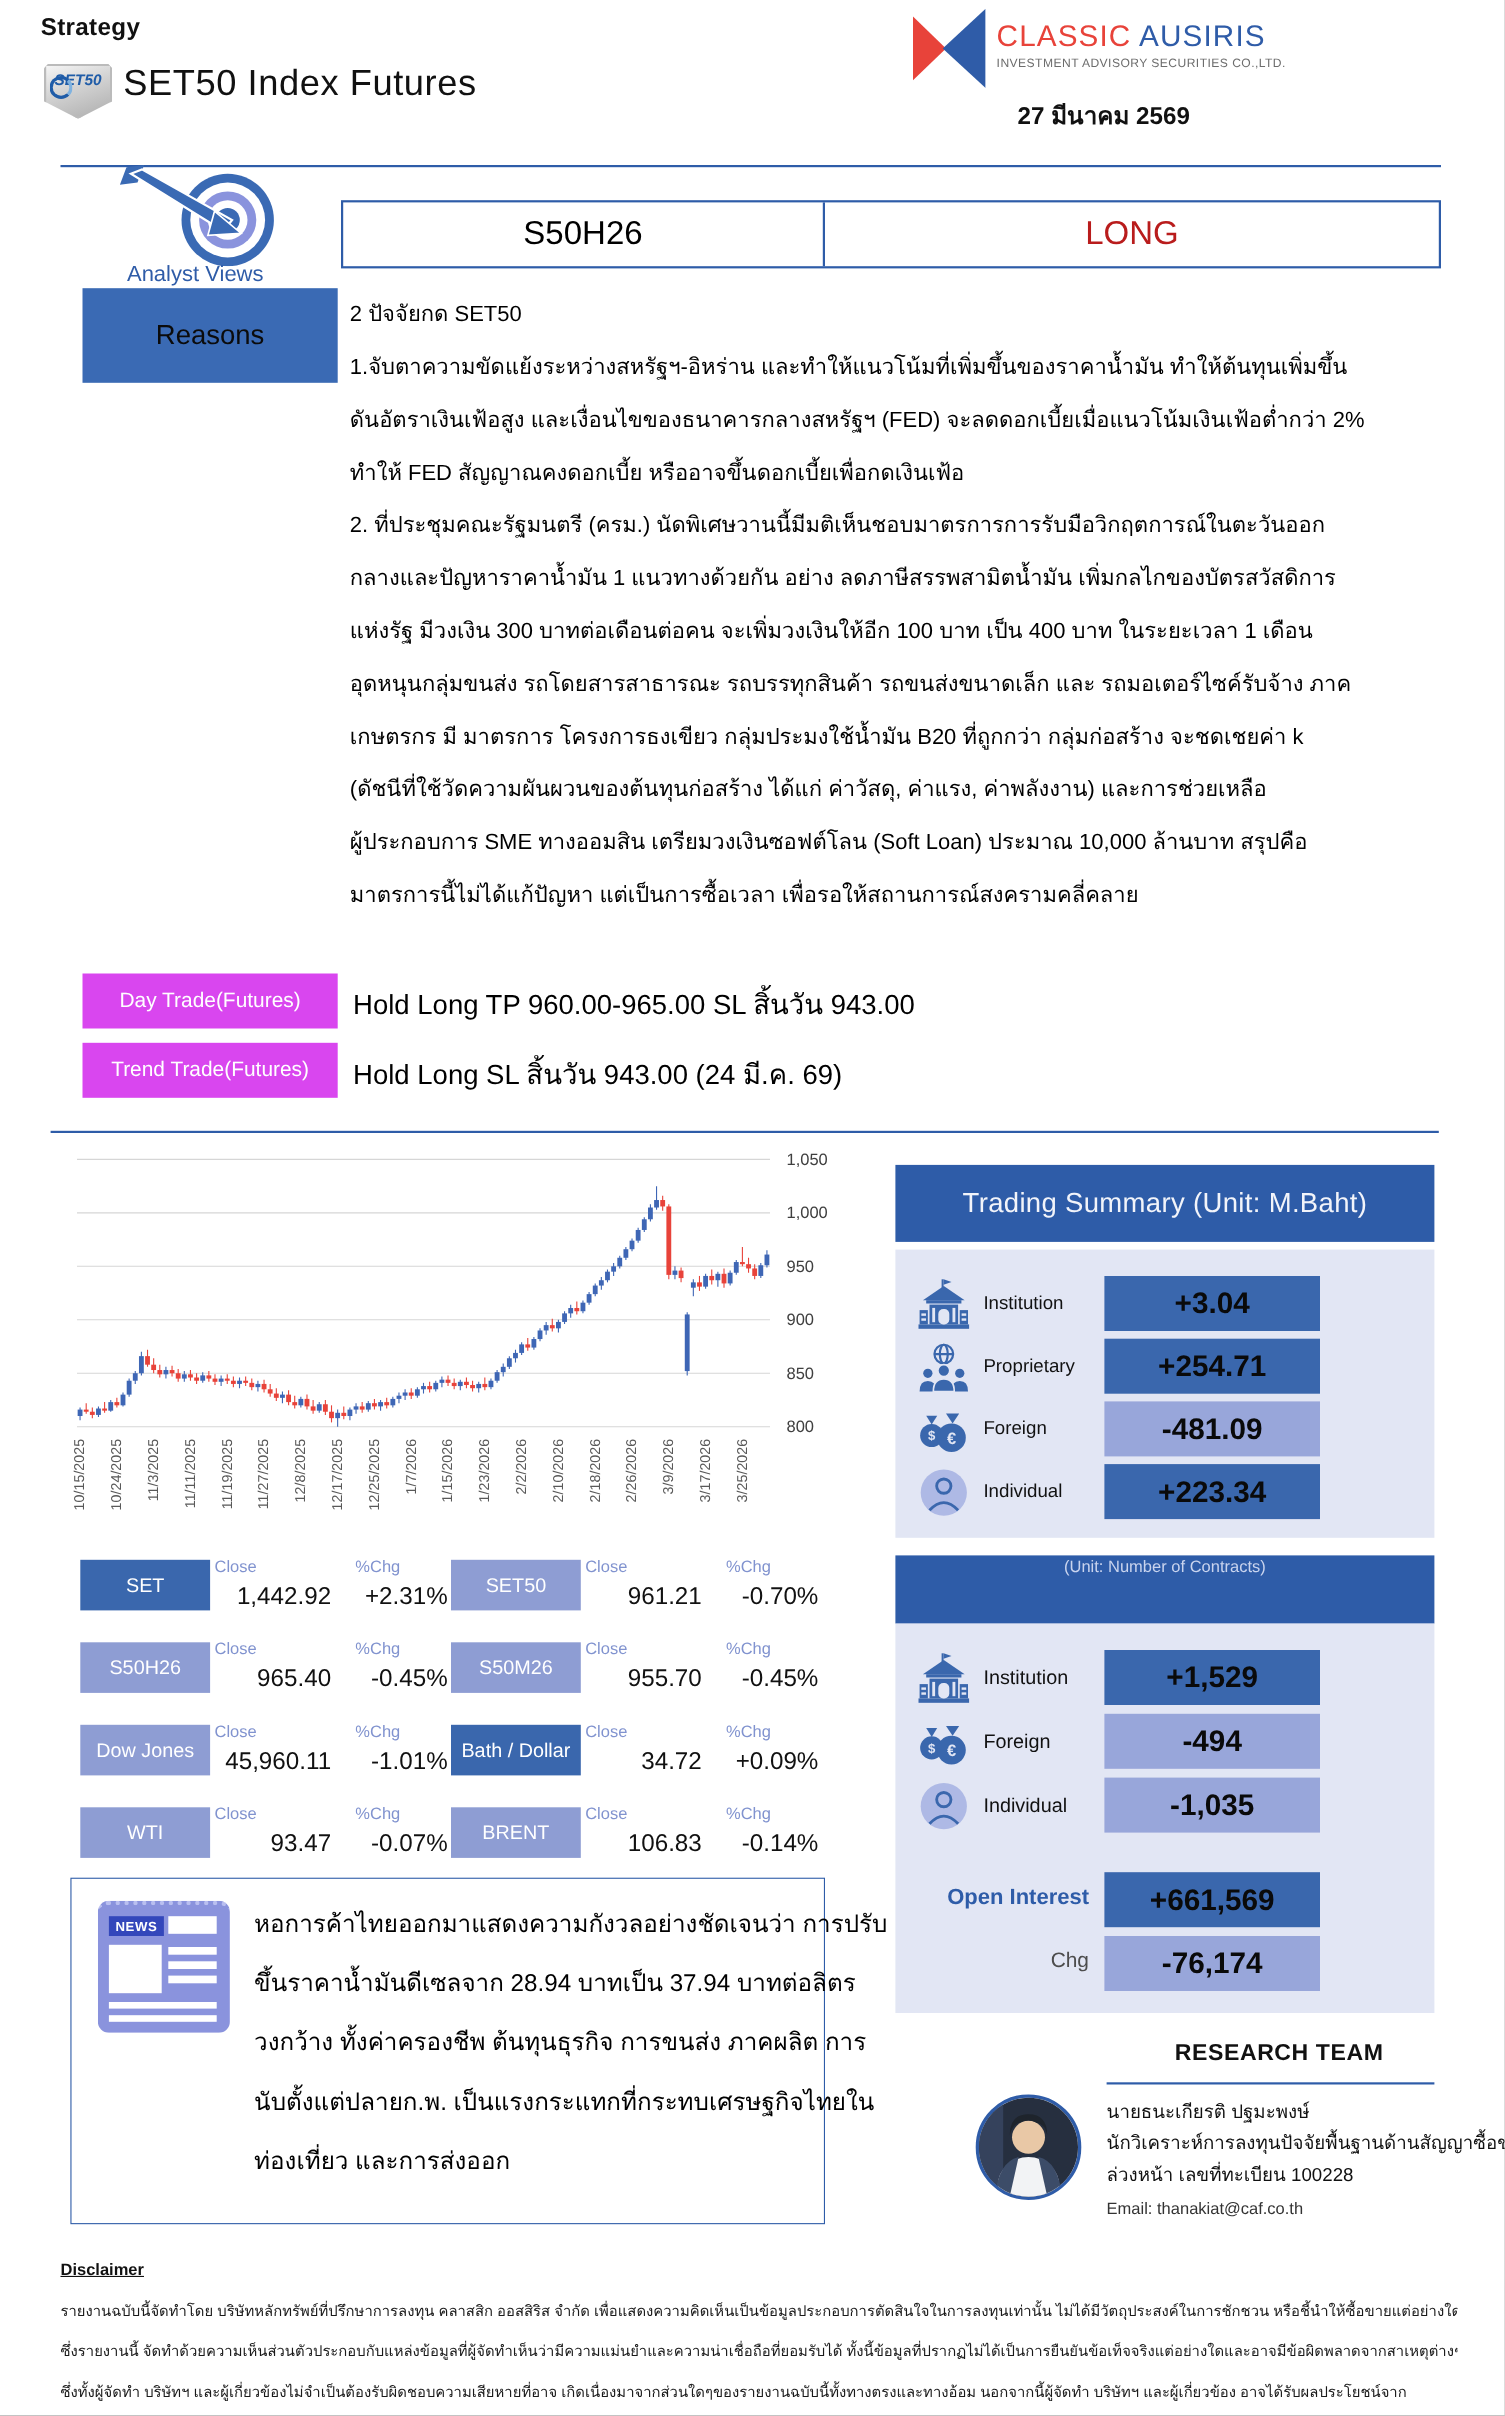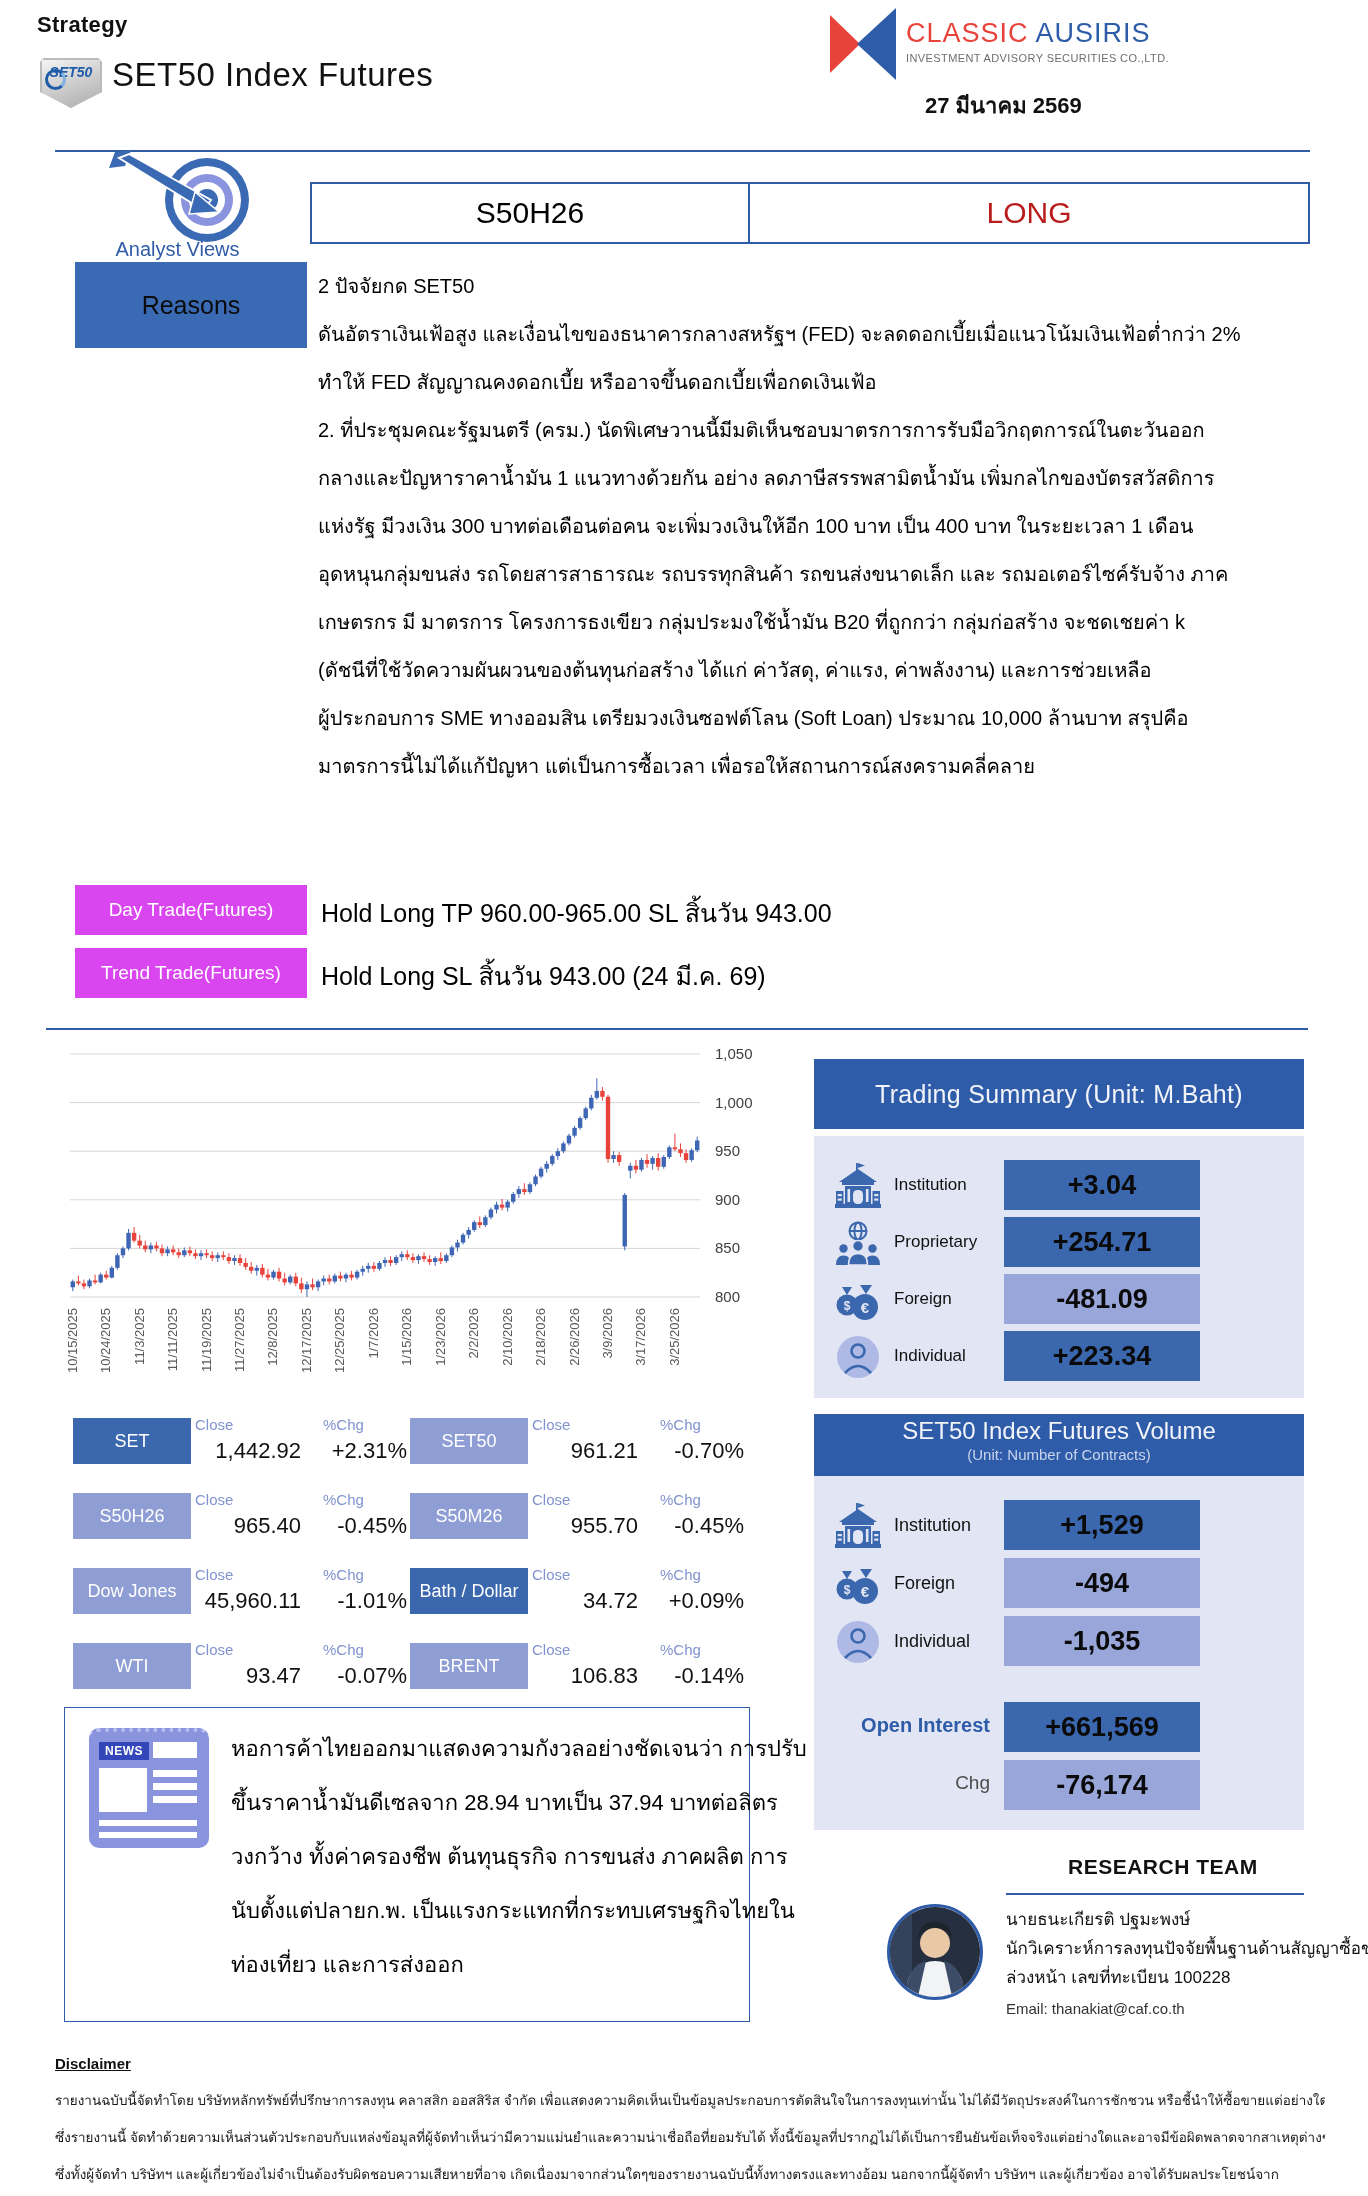--- a/index.html
+++ b/index.html
@@ -146,20 +146,21 @@
   <div class="abs nowrap" id="analyst-caption">Analyst Views</div>
 
   <div class="abs" id="banner">
     <div id="banner-left">S50H26</div>
     <div id="banner-right">LONG</div>
   </div>
 
   <div class="abs" id="reasons-box">Reasons</div>
   <div class="abs" id="reasons-lines">
       <div class="rline">2 ปัจจัยกด SET50</div>
+      <div class="rline">1.จับตาความขัดแย้งระหว่างสหรัฐฯ-อิหร่าน และทำให้แนวโน้มที่เพิ่มขึ้นของราคาน้ำมัน ทำให้ต้นทุนเพิ่มขึ้น</div>
       <div class="rline">ดันอัตราเงินเฟ้อสูง และเงื่อนไขของธนาคารกลางสหรัฐฯ (FED) จะลดดอกเบี้ยเมื่อแนวโน้มเงินเฟ้อต่ำกว่า 2%</div>
       <div class="rline"> ทำให้ FED สัญญาณคงดอกเบี้ย หรืออาจขึ้นดอกเบี้ยเพื่อกดเงินเฟ้อ</div>
       <div class="rline">2. ที่ประชุมคณะรัฐมนตรี (ครม.) นัดพิเศษวานนี้มีมติเห็นชอบมาตรการการรับมือวิกฤตการณ์ในตะวันออก</div>
       <div class="rline">กลางและปัญหาราคาน้ำมัน 1 แนวทางด้วยกัน อย่าง ลดภาษีสรรพสามิตน้ำมัน เพิ่มกลไกของบัตรสวัสดิการ</div>
       <div class="rline">แห่งรัฐ มีวงเงิน 300 บาทต่อเดือนต่อคน จะเพิ่มวงเงินให้อีก 100 บาท เป็น 400 บาท ในระยะเวลา 1 เดือน</div>
       <div class="rline">อุดหนุนกลุ่มขนส่ง รถโดยสารสาธารณะ รถบรรทุกสินค้า รถขนส่งขนาดเล็ก และ รถมอเตอร์ไซค์รับจ้าง ภาค</div>
       <div class="rline">เกษตรกร มี มาตรการ โครงการธงเขียว กลุ่มประมงใช้น้ำมัน B20 ที่ถูกกว่า กลุ่มก่อสร้าง จะชดเชยค่า k</div>
       <div class="rline">(ดัชนีที่ใช้วัดความผันผวนของต้นทุนก่อสร้าง ได้แก่ ค่าวัสดุ, ค่าแรง, ค่าพลังงาน) และการช่วยเหลือ</div>
       <div class="rline">ผู้ประกอบการ SME ทางออมสิน เตรียมวงเงินซอฟต์โลน (Soft Loan) ประมาณ 10,000 ล้านบาท สรุปคือ</div>
       <div class="rline">มาตรการนี้ไม่ได้แก้ปัญหา แต่เป็นการซื้อเวลา เพื่อรอให้สถานการณ์สงครามคลี่คลาย</div>
@@ -503,21 +504,20 @@
             <circle cx="24" cy="23" r="21" fill="#aeb9e5"></circle>
             <circle cx="24" cy="17" r="6.5" fill="none" stroke="#3a67ad" stroke-width="2.6"></circle>
             <path d="M11,39 Q24,25 37,39" fill="none" stroke="#3a67ad" stroke-width="2.6"></path>
           </svg></div>
         <div class="plabel">Individual</div>
         <div class="chip" style="background: rgb(58, 103, 173);">+223.34</div>
       </div>
     </div>
 
   <div class="abs panel-head" id="fv-head">
-    <div id="fv-title">SET50 Index Futures Volume</div>
     <div id="fv-sub">(Unit: Number of Contracts)</div>
   </div>
   <div class="abs" id="fv-panel">
       <div class="prow" style="top: 24px;">
         <div class="picon"><svg viewBox="0 0 48 46" width="100%" height="100%">
             <g fill="#3a67ad">
               <rect x="22" y="0" width="1.8" height="8"></rect>
               <polygon points="23.8,0 31,2.4 23.8,5"></polygon>
               <polygon points="24,6 5,19 43,19"></polygon>
               <rect x="8" y="19" width="32" height="3"></rect>

